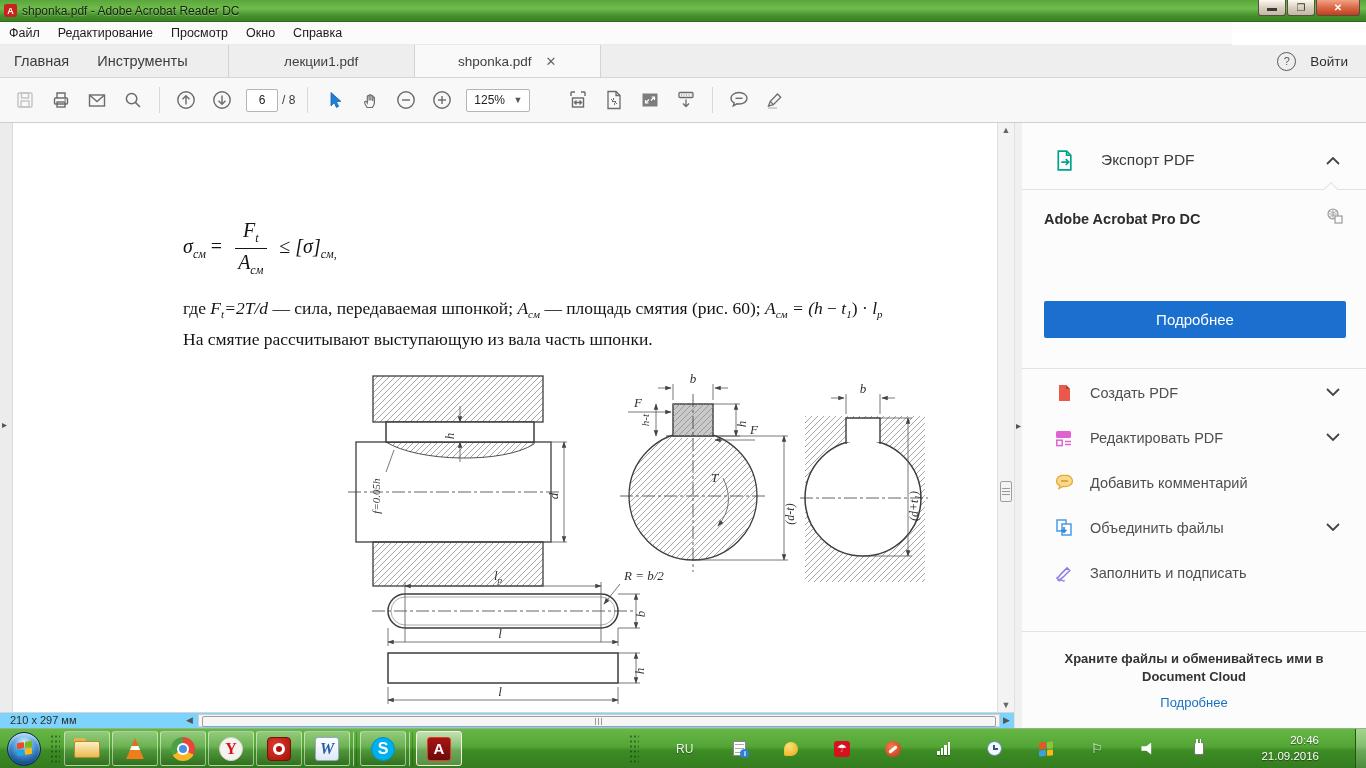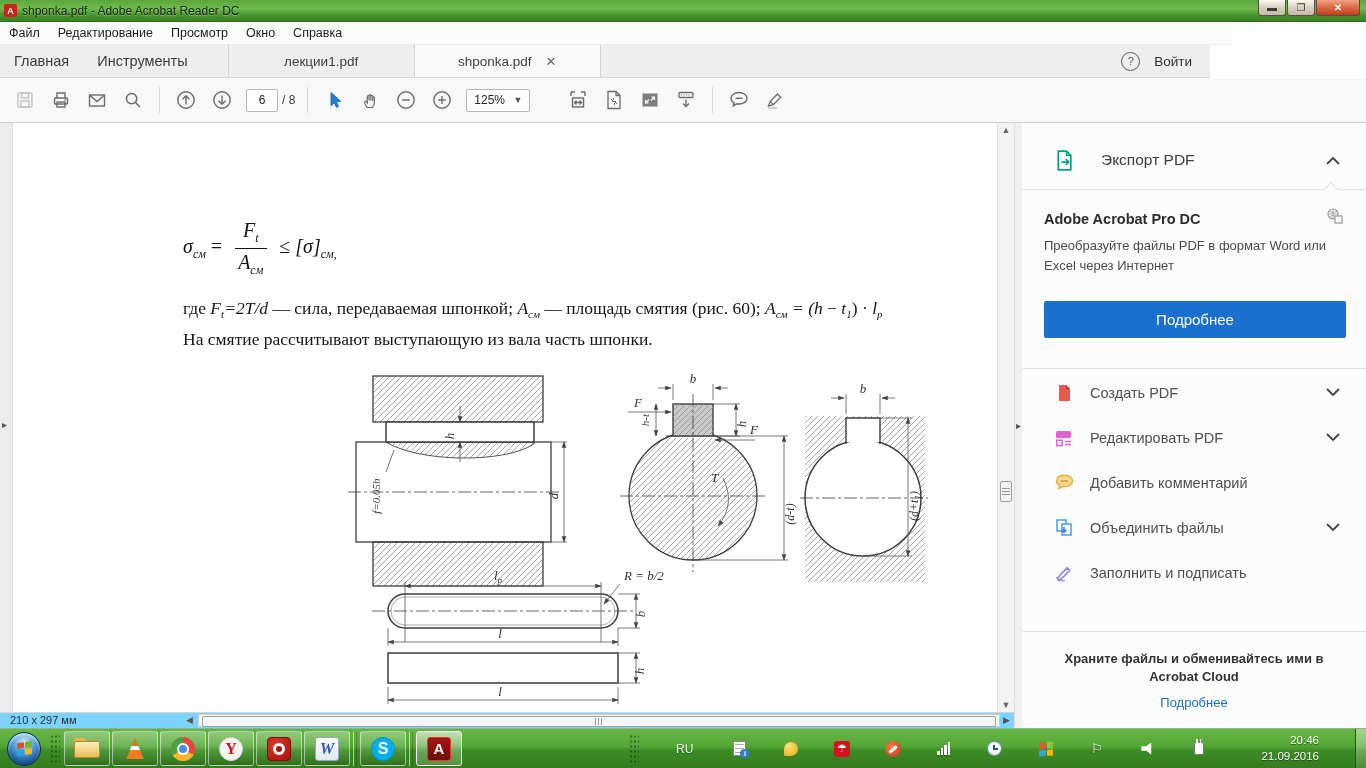--- a/index.html
+++ b/index.html
@@ -18,21 +18,21 @@
     background:linear-gradient(#fdf9f0,#d9d0bf 50%,#c2b8a5);display:flex;align-items:center;justify-content:center;
     font-size:10px;color:#3a3a3a;border-radius:0 0 3px 3px;margin-left:1px;}
   .winbtn.close{width:44px;background:linear-gradient(#f2a285,#dd6e4c 45%,#c03f1f);color:#fff;font-weight:bold;}
 
   
   .menubar{position:absolute;left:0;top:22px;width:1232px;height:23px;background:#fbfbfb;
     display:flex;align-items:center;border-bottom:1px solid #ebebeb;box-sizing:border-box;}
   .menubar .mi{font-size:12.5px;color:#1c1c1c;padding:0 9px;cursor:default;}
 
   
-  .tabbar{position:absolute;left:0;top:45px;width:1210px;height:33px;background:#eeeeee;
+  .tabbar{position:absolute;left:0;top:45px;width:1366px;height:33px;background:#eeeeee;
     border-bottom:1px solid #d6d6d6;box-sizing:border-box;display:flex;align-items:stretch;}
   .tab-fixed{display:flex;align-items:center;font-size:14.5px;color:#3c3c3c;padding:0 14px;}
   .doctab{width:185px;display:flex;align-items:center;justify-content:center;font-size:13.5px;color:#3f3f3f;
     border-left:1px solid #d2d2d2;position:relative;}
   .doctab.active{background:#f9f9f9;border-right:1px solid #d2d2d2;}
   .doctab .x{margin-left:14px;font-size:13px;color:#666;}
   .tabbar-right{margin-left:auto;display:flex;align-items:center;padding-right:18px;}
   .helpq{width:17px;height:17px;border:1.6px solid #5a5a5a;border-radius:50%;display:flex;align-items:center;
     justify-content:center;font-size:11px;color:#5a5a5a;margin-right:14px;}
   .signin{font-size:13.5px;color:#303030;}
@@ -486,21 +486,20 @@
       </div>
       <div class="sb-div" style="top:66px;"></div>
       <div class="sb-notch" style="top:61px;right:30px;"></div>
 
       <div class="promo-title">Adobe Acrobat Pro DC</div>
       <svg class="promo-copy" width="18" height="18" viewBox="0 0 18 18" fill="none" stroke="#9a9a9a" stroke-width="1.2">
         <circle cx="7" cy="7" r="5"></circle>
           <path d="M3,7 h8 M7,2 v10 M3.5,4.5 q3.5,2 7,0 M3.5,9.5 q3.5,-2 7,0" stroke-width="0.8"></path>
           <rect x="9" y="9" width="7" height="7" fill="#fcfcfc"></rect>
       </svg>
-      <div class="promo-desc">Преобразуйте файлы PDF в формат Word или Excel через Интернет</div>
       <div class="promo-btn">Подробнее</div>
 
       <div class="sb-div" style="top:245px;"></div>
 
       <div class="sb-item" style="top:247px;">
         <span class="ic">
             <svg width="20" height="20" viewBox="0 0 20 20">
               <path d="M5,2 h7 l4,4 v12 h-11 z" fill="#e9594c"></path>
               <path d="M12,2 v4 h4 z" fill="#b23c31"></path>
             </svg>
@@ -550,21 +549,21 @@
             <svg width="21" height="21" viewBox="0 0 21 21" fill="none" stroke="#8a7fe9" stroke-width="1.5">
               <path d="M3,16 c2,-0.6 2.6,-2.6 4.1,-4.1 l6,-6 2.6,2.6 -6,6 c-1.5,1.5 -3.5,2 -4.1,4.1 z"></path>
               <path d="M3.5,18.5 c1.6,-1.2 3.2,-1.2 4.8,0 c0.8,0.6 1.6,0.6 2.4,0"></path>
             </svg>
           </span>
         <span class="lbl">Заполнить и подписать</span>
       </div>
 
       <div class="sb-div" style="top:508px;"></div>
       <div class="sb-footline1">Храните файлы и обменивайтесь ими в</div>
-      <div class="sb-footline2">Acrobat Cloud</div>
+      <div class="sb-footline2">Document Cloud</div>
       <div class="sb-footlink">Подробнее</div>
     </div>
 
     <div class="statusbar">
       <span class="pagesize">210 x 297 мм</span>
       <span class="hs-left">◀</span>
       <div class="hs-track">
         <div class="hs-thumb"></div>
       </div>
       <span class="hs-right">▶</span>

